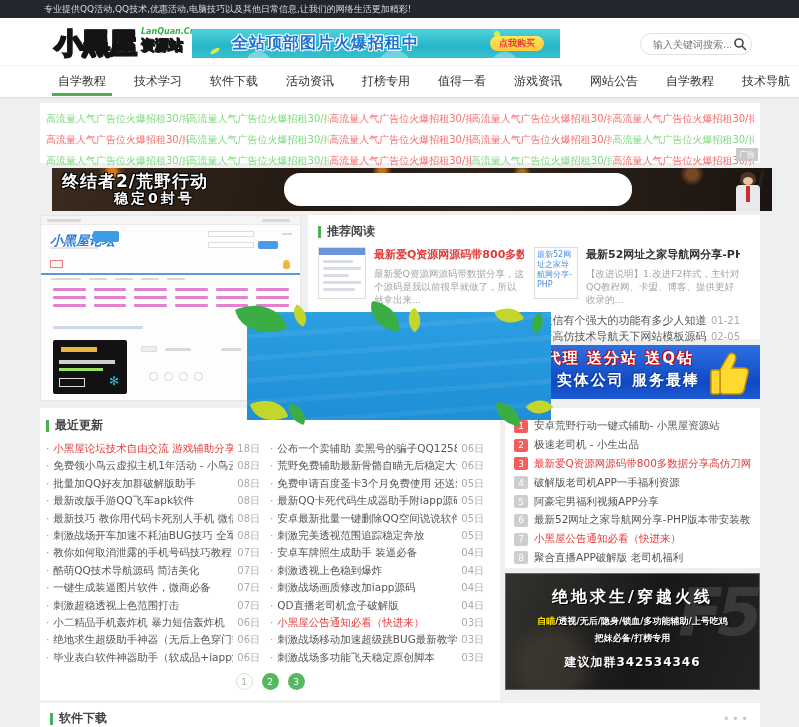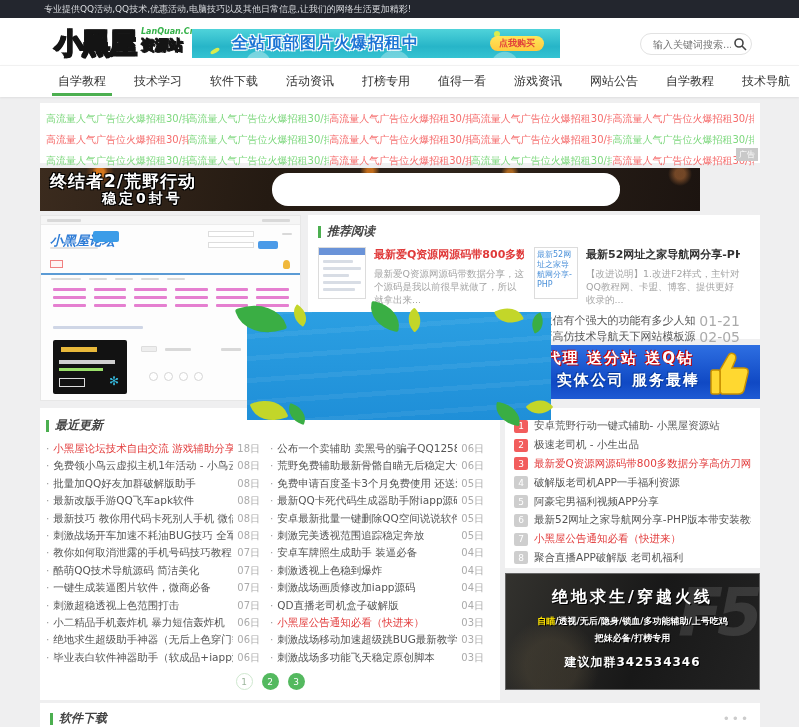--- a/index.html
+++ b/index.html
@@ -48,21 +48,21 @@
   .nav-item.active::after { content:""; position:absolute; left:8px; right:8px; bottom:0; height:3px; background:#4caf50; }
 
   
   .ad-card { position:absolute; top:103px; left:40px; width:720px; height:60px; background:#fff; padding:9px 6px 6px; }
   .ad-grid { display:grid; grid-template-columns:repeat(5,1fr); row-gap:7px; }
   .ad-cell { font-size:10px; text-align:center; white-space:nowrap; overflow:hidden; cursor:pointer; }
   .ad-cell.g { color:#7ed87e; } .ad-cell.r { color:#f56c6c; }
   .ad-badge { position:absolute; right:2px; bottom:2px; background:#c9c9c9; color:#fff; font-size:8px; padding:1px 3px; }
 
   
-  .hero { position:absolute; top:168px; left:40px; width:660px; height:43px; overflow:hidden; cursor:pointer;
+  .hero { position:absolute; top:168px; left:52px; width:720px; height:43px; overflow:hidden; cursor:pointer;
           background:
             radial-gradient(circle at 60px 4px, rgba(255,140,30,.8) 0 4px, rgba(255,120,20,.25) 8px, transparent 14px),
             radial-gradient(circle at 330px 3px, rgba(255,140,30,.7) 0 3px, transparent 10px),
             radial-gradient(circle at 470px 5px, rgba(255,150,40,.6) 0 3px, transparent 9px),
             radial-gradient(circle at 640px 6px, rgba(200,120,60,.5) 0 5px, transparent 12px),
             linear-gradient(100deg,#3b2b1e 0%,#241a12 35%,#2e241b 60%,#1c1410 100%); text-align: right; }
   .hero-t1 { position:absolute; left:10px; top:2px; font-size:17px; font-weight:bold; color:#fff; letter-spacing:1px;
              text-shadow:1px 1px 0 #000,-1px -1px 0 #000,1px -1px 0 #000,-1px 1px 0 #000; }
   .hero-t2 { position:absolute; left:62px; top:22px; font-size:14px; font-weight:bold; color:#fff; letter-spacing:3px;
              text-shadow:1px 1px 0 #000,-1px -1px 0 #000,1px -1px 0 #000,-1px 1px 0 #000; }
@@ -91,21 +91,21 @@
   .ms-black { position:absolute; left:12px; top:124px; width:74px; height:54px; background:#121212; border-radius:2px; }
   .ms-black .y { position:absolute; left:8px; top:7px; width:36px; height:5px; background:#e8b83a; }
   .ms-black .w1 { position:absolute; left:6px; top:20px; width:56px; height:4px; background:#cfcfcf; }
   .ms-black .w2 { position:absolute; left:6px; top:28px; width:44px; height:3px; background:#9adf6a; }
   .ms-black .btn { position:absolute; left:6px; top:38px; width:26px; height:9px; border:1px solid #ddd; }
   .ms-black .snow { position:absolute; right:8px; top:34px; color:#35b6d9; font-size:12px; }
   .ms-dots { position:absolute; left:108px; top:156px; display:flex; gap:6px; }
   .ms-dot { width:9px; height:9px; border-radius:50%; background:#fff; border:1px solid #d5d5d5; cursor:pointer; }
 
   
-  .sec-head { display:flex; align-items:center;font-style:italic; }
+  .sec-head { display:flex; align-items:center; }
   .sec-bar { width:3px; height:12px; background:#4caf50; margin-right:6px; }
   .sec-title { font-size:12px; font-weight:bold; color:#444; }
   .sec-more { margin-left:auto; color:#ccc; font-size:12px; letter-spacing:2px; cursor:pointer; }
 
   
   .rec-card { position:absolute; top:215px; left:308px; width:452px; height:124px; background:#fff; padding:8px 10px; }
   .rec-articles { display:flex; margin-top:7px; }
   .rec-art { width:50%; display:flex; padding-right:10px; cursor:pointer; }
   .thumb1 { width:48px; height:52px; border:1px solid #dcdcdc; background:#fff; position:relative; flex:0 0 auto; }
   .thumb1 .tb { position:absolute; top:0; left:0; width:100%; height:7px; background:#6a93d8; }
@@ -114,21 +114,21 @@
             font-size:8px; line-height:10px; color:#4a90d9; padding:2px; overflow:hidden; word-break:break-all; }
   .rec-info { margin-left:8px; flex:1; min-width:0; }
   .rec-title { font-size:11px; font-weight:bold; white-space:nowrap; overflow:hidden; }
   .rec-title.red { color:#e03a3a; } .rec-title.dark { color:#333; }
   .rec-desc { font-size:9.5px; color:#a5a5a5; line-height:13px; margin-top:5px; }
   .rec-lists { display:flex; margin-top:7px; }
   .rec-list { width:50%; padding-right:10px; }
   .rec-row { display:flex; align-items:center; font-size:11px; color:#555; line-height:16px; cursor:pointer; }
   .rec-row::before { content:"·"; color:#999; margin-right:4px; }
   .rec-row .t { flex:1; white-space:nowrap; overflow:hidden; }
-  .rec-row .d { color:#aaa; font-size:14px; margin-left:4px; }
+  .rec-row .d { color:#aaa; font-size:10px; margin-left:4px; }
 
   
   .promo { position:absolute; top:345px; left:308px; width:452px; height:54px; overflow:hidden; cursor:pointer;
            background:linear-gradient(180deg,#2e6fe2 0%,#1049c4 70%,#1f5bd4 100%); }
   .promo-lines { position:absolute; right:60px; top:4px; text-align:center; white-space:nowrap; }
   .promo-l1 { font-size:15px; font-weight:bold; color:#fff; letter-spacing:2px;
               text-shadow:1px 1px 0 #c00,-1px -1px 0 #c00; }
   .promo-l2 { font-size:15px; font-weight:bold; color:#fff; letter-spacing:2px; margin-top:3px;
               text-shadow:1px 1px 0 #063a9e,-1px -1px 0 #063a9e; }
   .thumb-up { position:absolute; right:10px; top:5px; }

